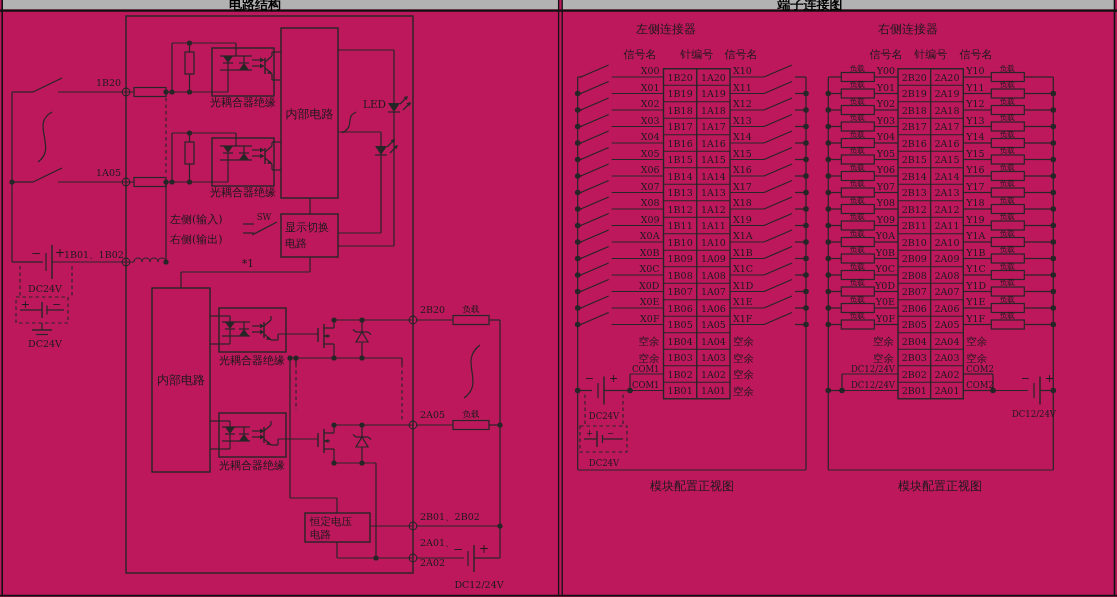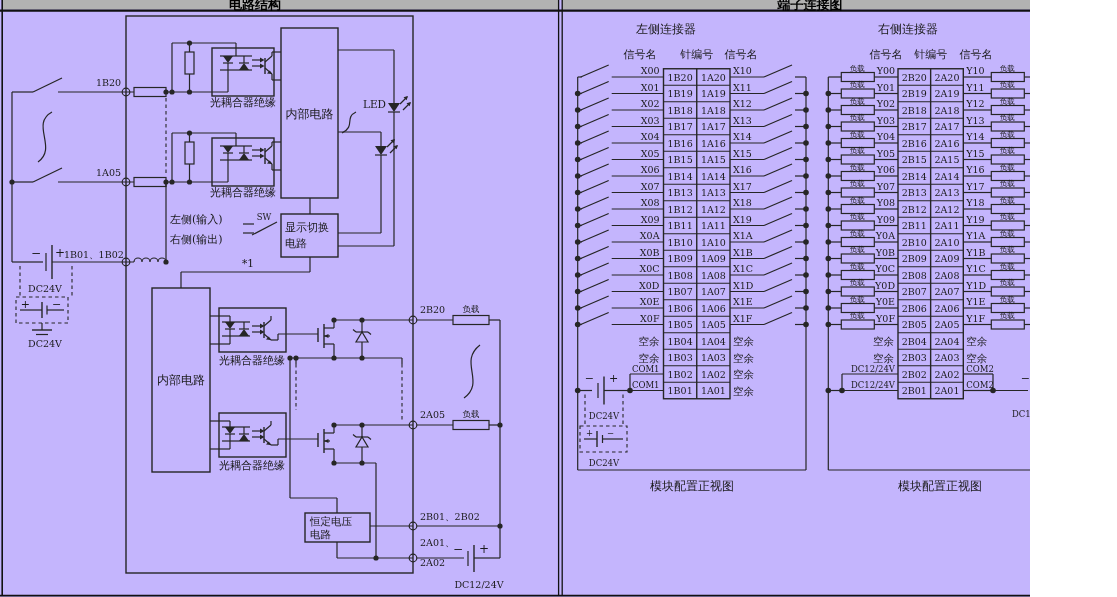--- a/index.html
+++ b/index.html
@@ -1,16 +1,16 @@
 <!DOCTYPE html>
 <html><head>
 <meta charset="utf-8">
 <style>
   html,body{margin:0;padding:0;background:#fff;}
-  .page{position:relative;width:1030px;height:597px;background:#c4b5fd;overflow:hidden;
+  .page{position:relative;width:1117px;height:597px;background:#be185d;overflow:hidden;
         font-family:"DejaVu Serif",serif;}
   svg{position:absolute;left:0;top:0;}
   svg text{font-family:"DejaVu Serif",serif;fill:#1a1a1a;}
   .hdr{font-family:"Liberation Sans",sans-serif;font-weight:bold;font-size:13px;fill:#000;}
   .t12{font-size:12px;} .t11{font-size:11px;} .t10{font-size:10.5px;}
   .t9{font-size:9.5px;} .t8{font-size:8.5px;} .t7{font-size:7.5px;}
   .w{stroke:#262626;stroke-width:1.2;fill:none;}
   .wb{stroke:#262626;stroke-width:1.4;fill:none;}
   .dash{stroke:#262626;stroke-width:1.1;fill:none;stroke-dasharray:3.5,3;}
   .dot{fill:#262626;stroke:none;}

